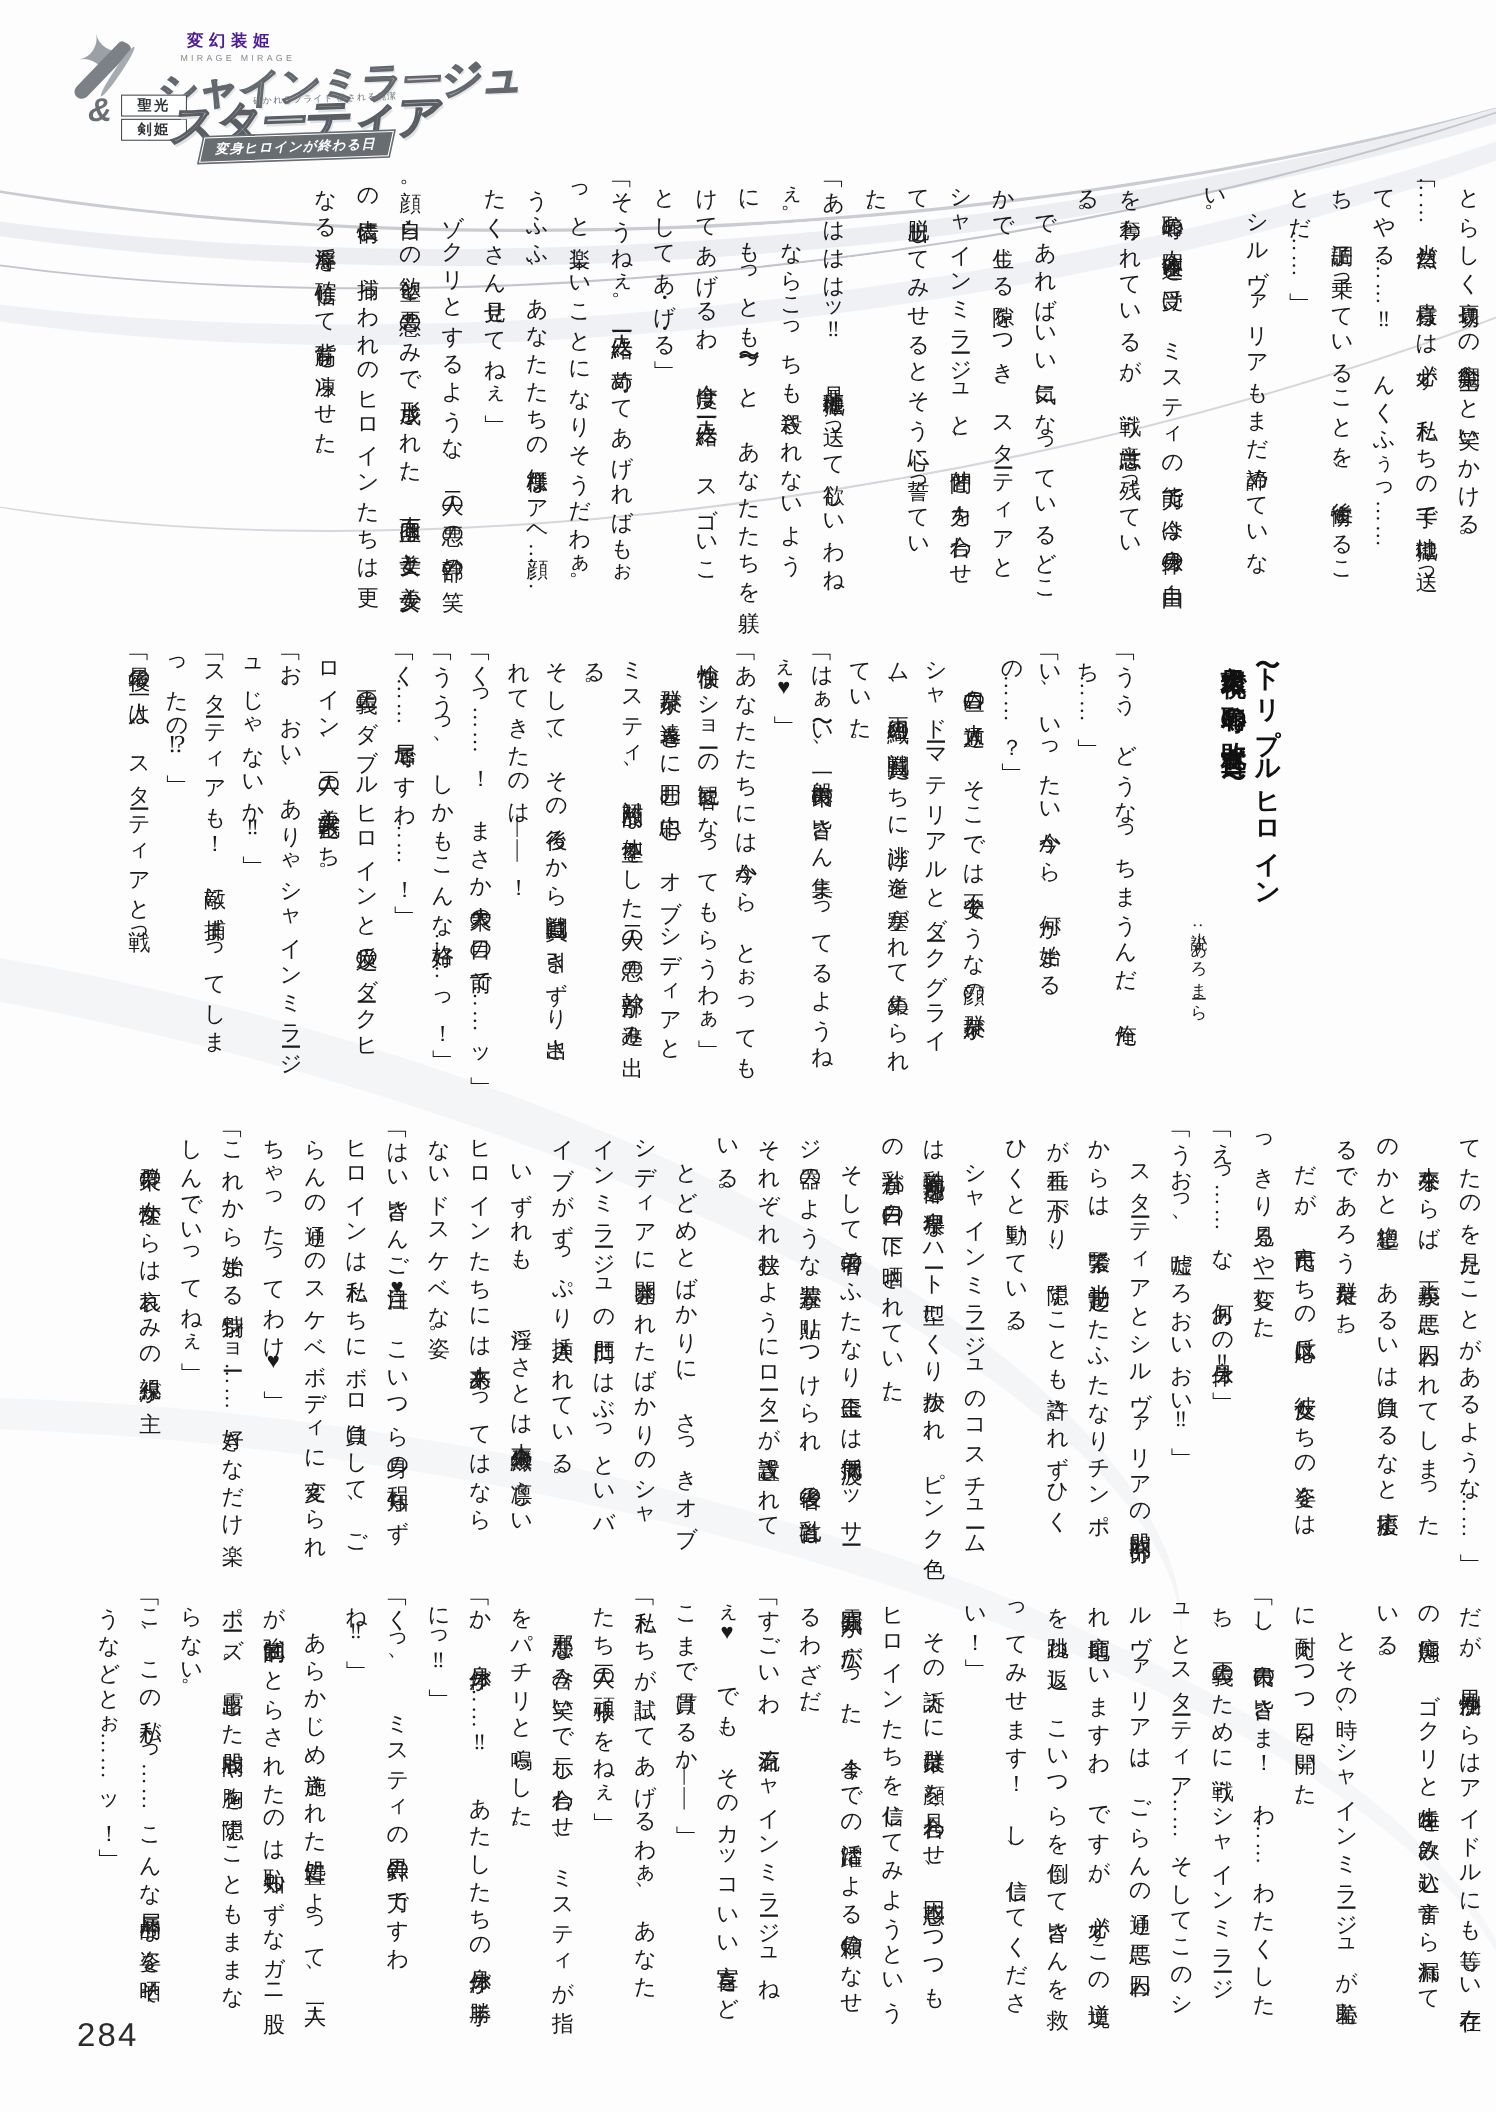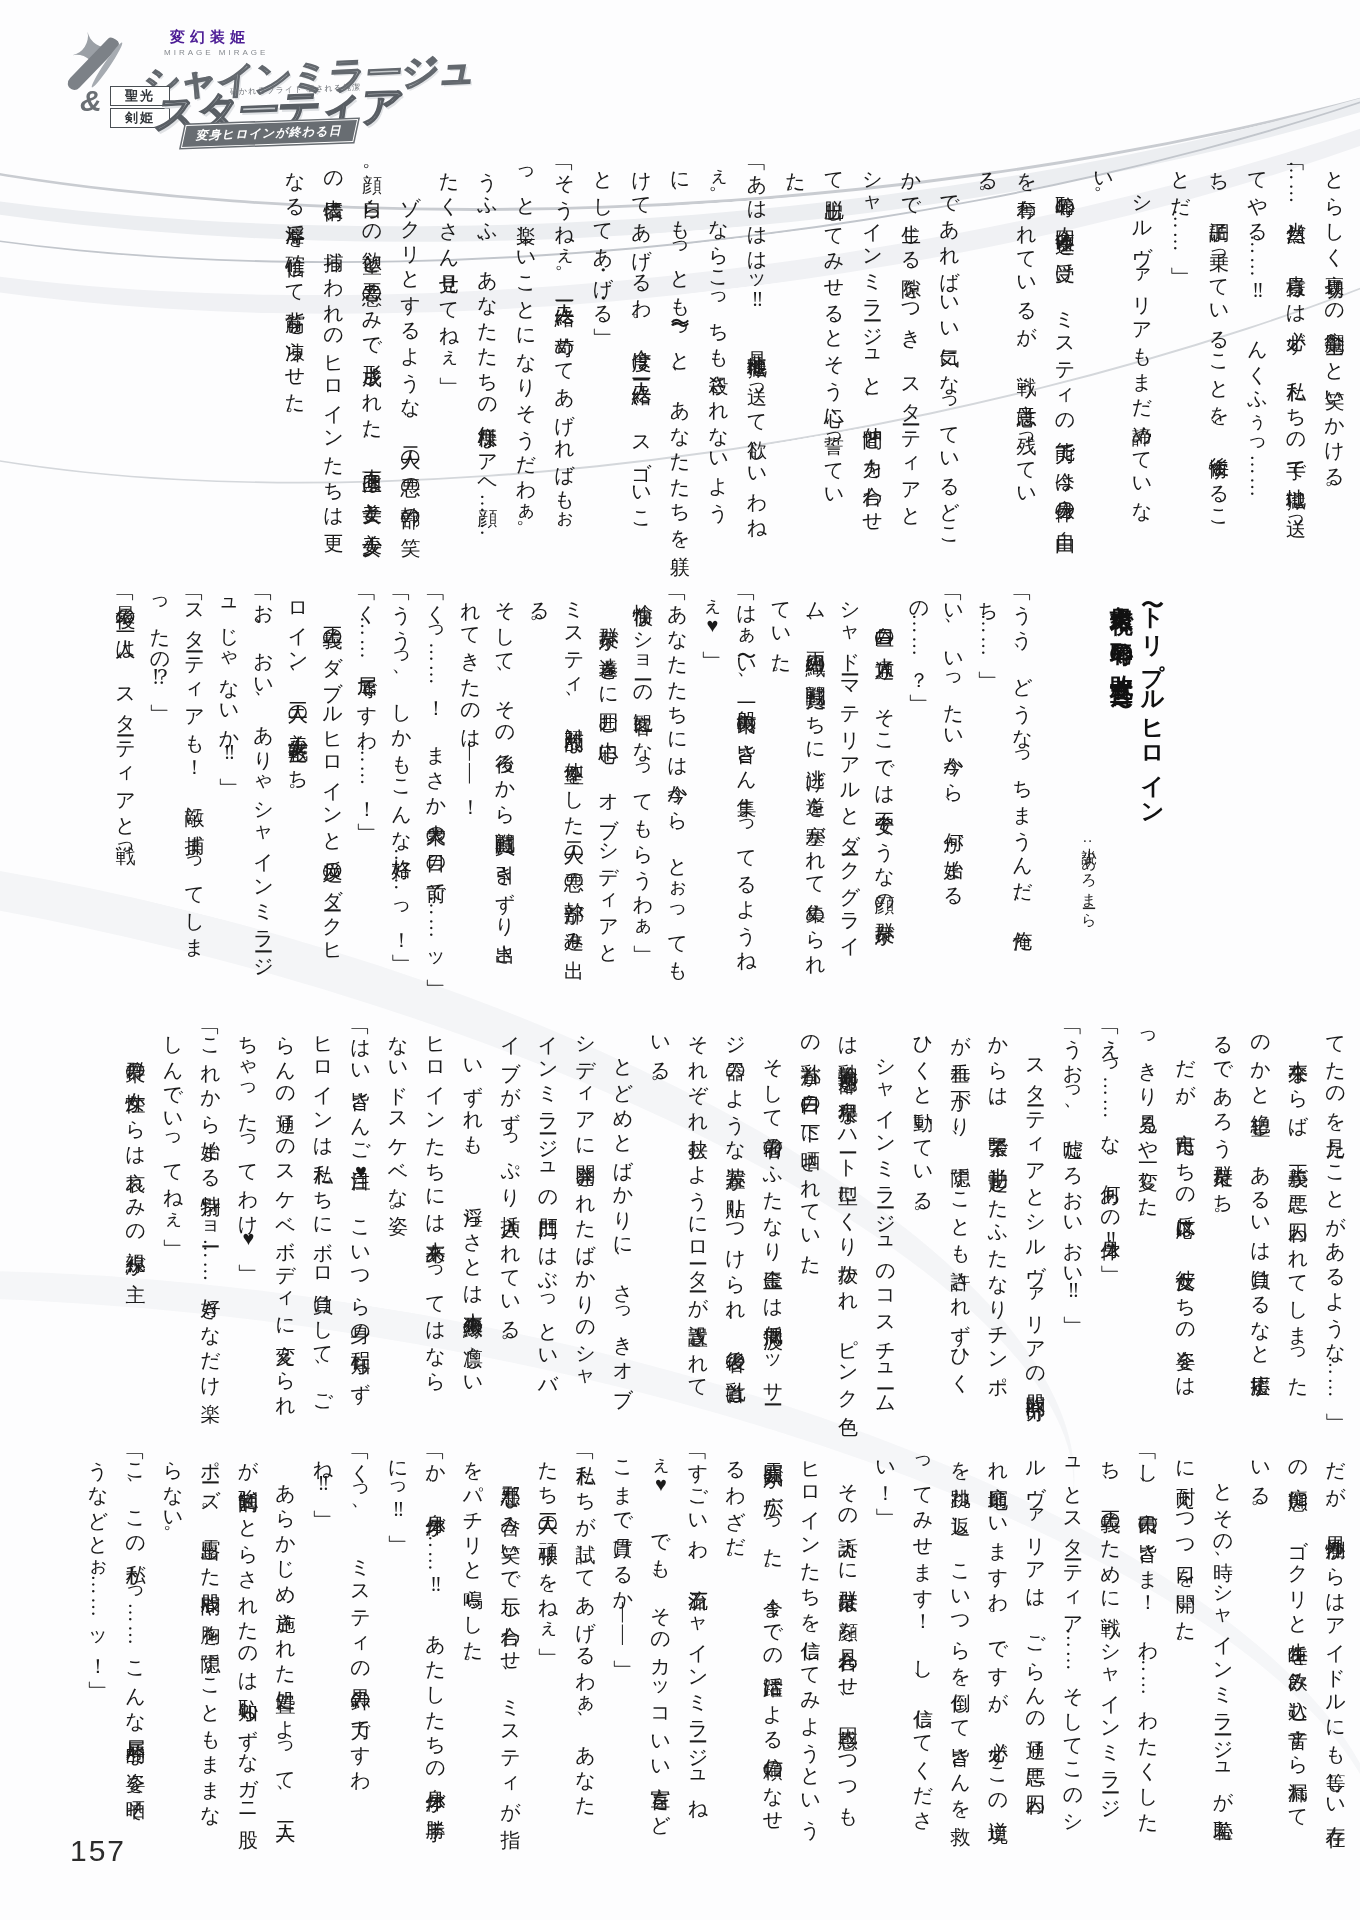--- a/index.html
+++ b/index.html
@@ -168,14 +168,14 @@
       <p>「私たちが試してあげるわぁ、あなたたち三人の頑張りをねぇ」</p>
       <p class="indent">邪悪な含み笑いで示し合わせ、ミスティが指をパチリと鳴らした。</p>
       <p>「か、身体が……‼　あたしたちの身体が勝手にっ‼」</p>
       <p>「くっ、　ミスティの黒針の力ですわね‼」</p>
       <p class="indent">あらかじめ施された処置によって、三人が強制的にとらされたのは恥知らずなガニ股ポーズ。露出した股間や胸を隠すこともままならない。</p>
       <p>「こ、この私がっ……こんな屈辱的な姿を晒そうなどとぉ……ッ！」</p>
     </section>
 </main>
 
 <footer>
-  <div class="page-number">157</div>
+  <div class="page-number">284</div>
 </footer>
 
 </body></html>

